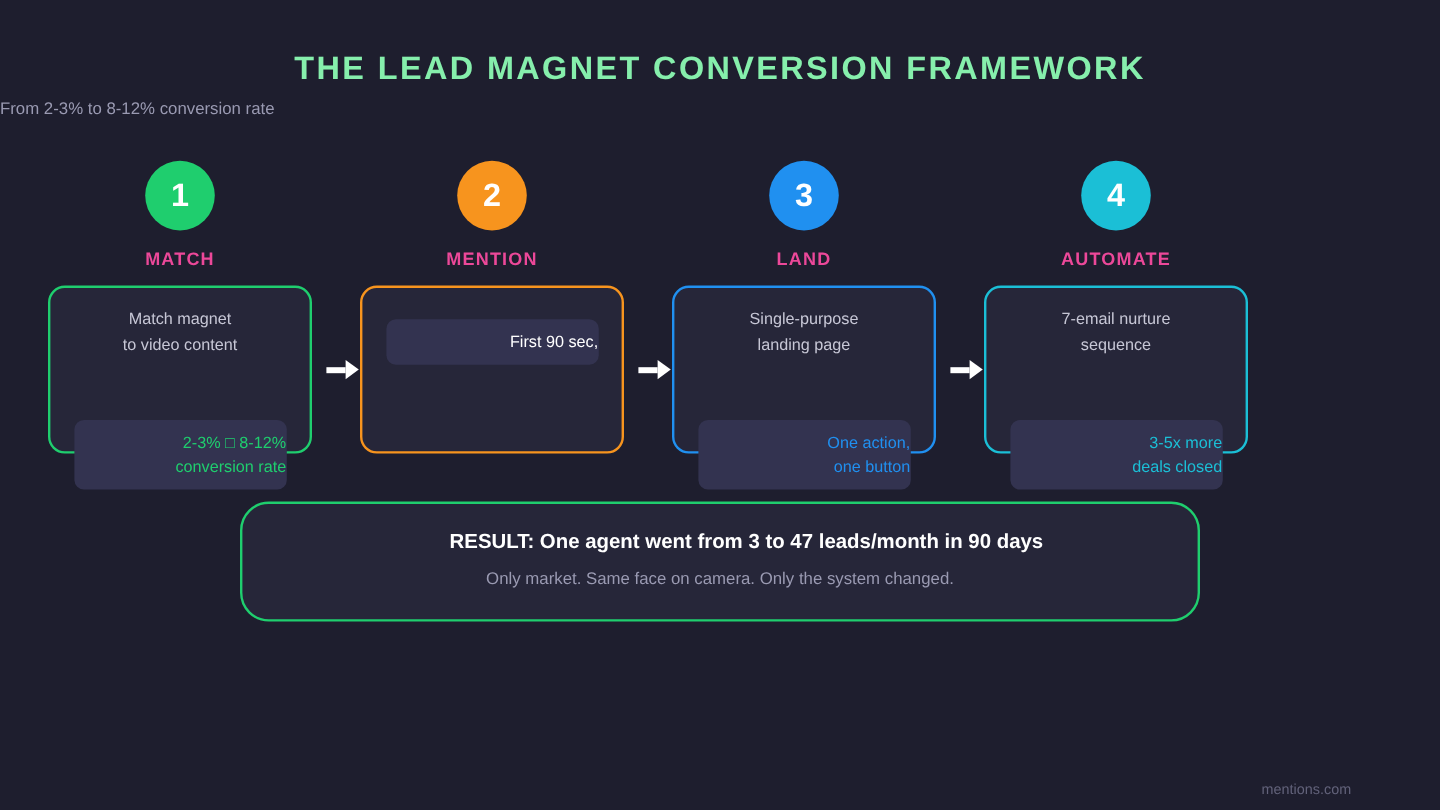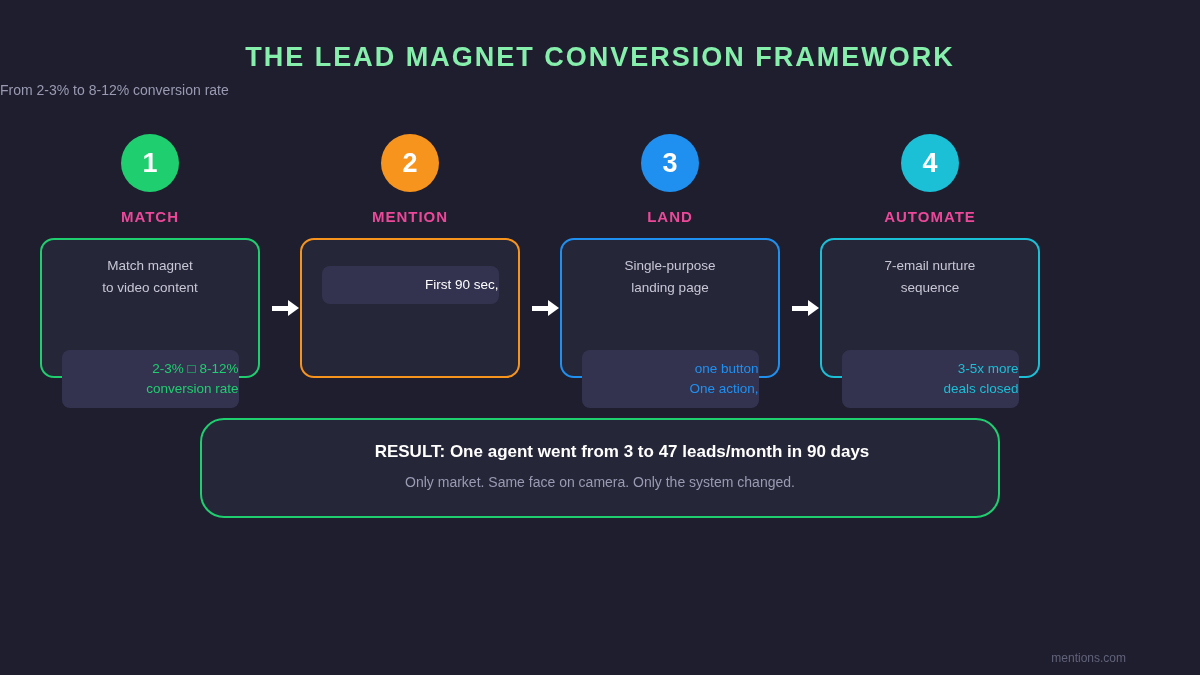--- a/index.html
+++ b/index.html
@@ -195,22 +195,22 @@
 
     <div class="step c-blue">
       <div class="badge">3</div>
       <div class="step-label">LAND</div>
       <div class="card">
         <div class="card-text">
           <div>Single-purpose</div>
           <div>landing page</div>
         </div>
         <div class="pill">
+          <div>One action,</div>
           <div>one button</div>
-          <div>One action,</div>
         </div>
       </div>
     </div>
 
     <div class="arrow-cell">
       <span class="arrow"></span>
     </div>
 
     <div class="step c-cyan">
       <div class="badge">4</div>

